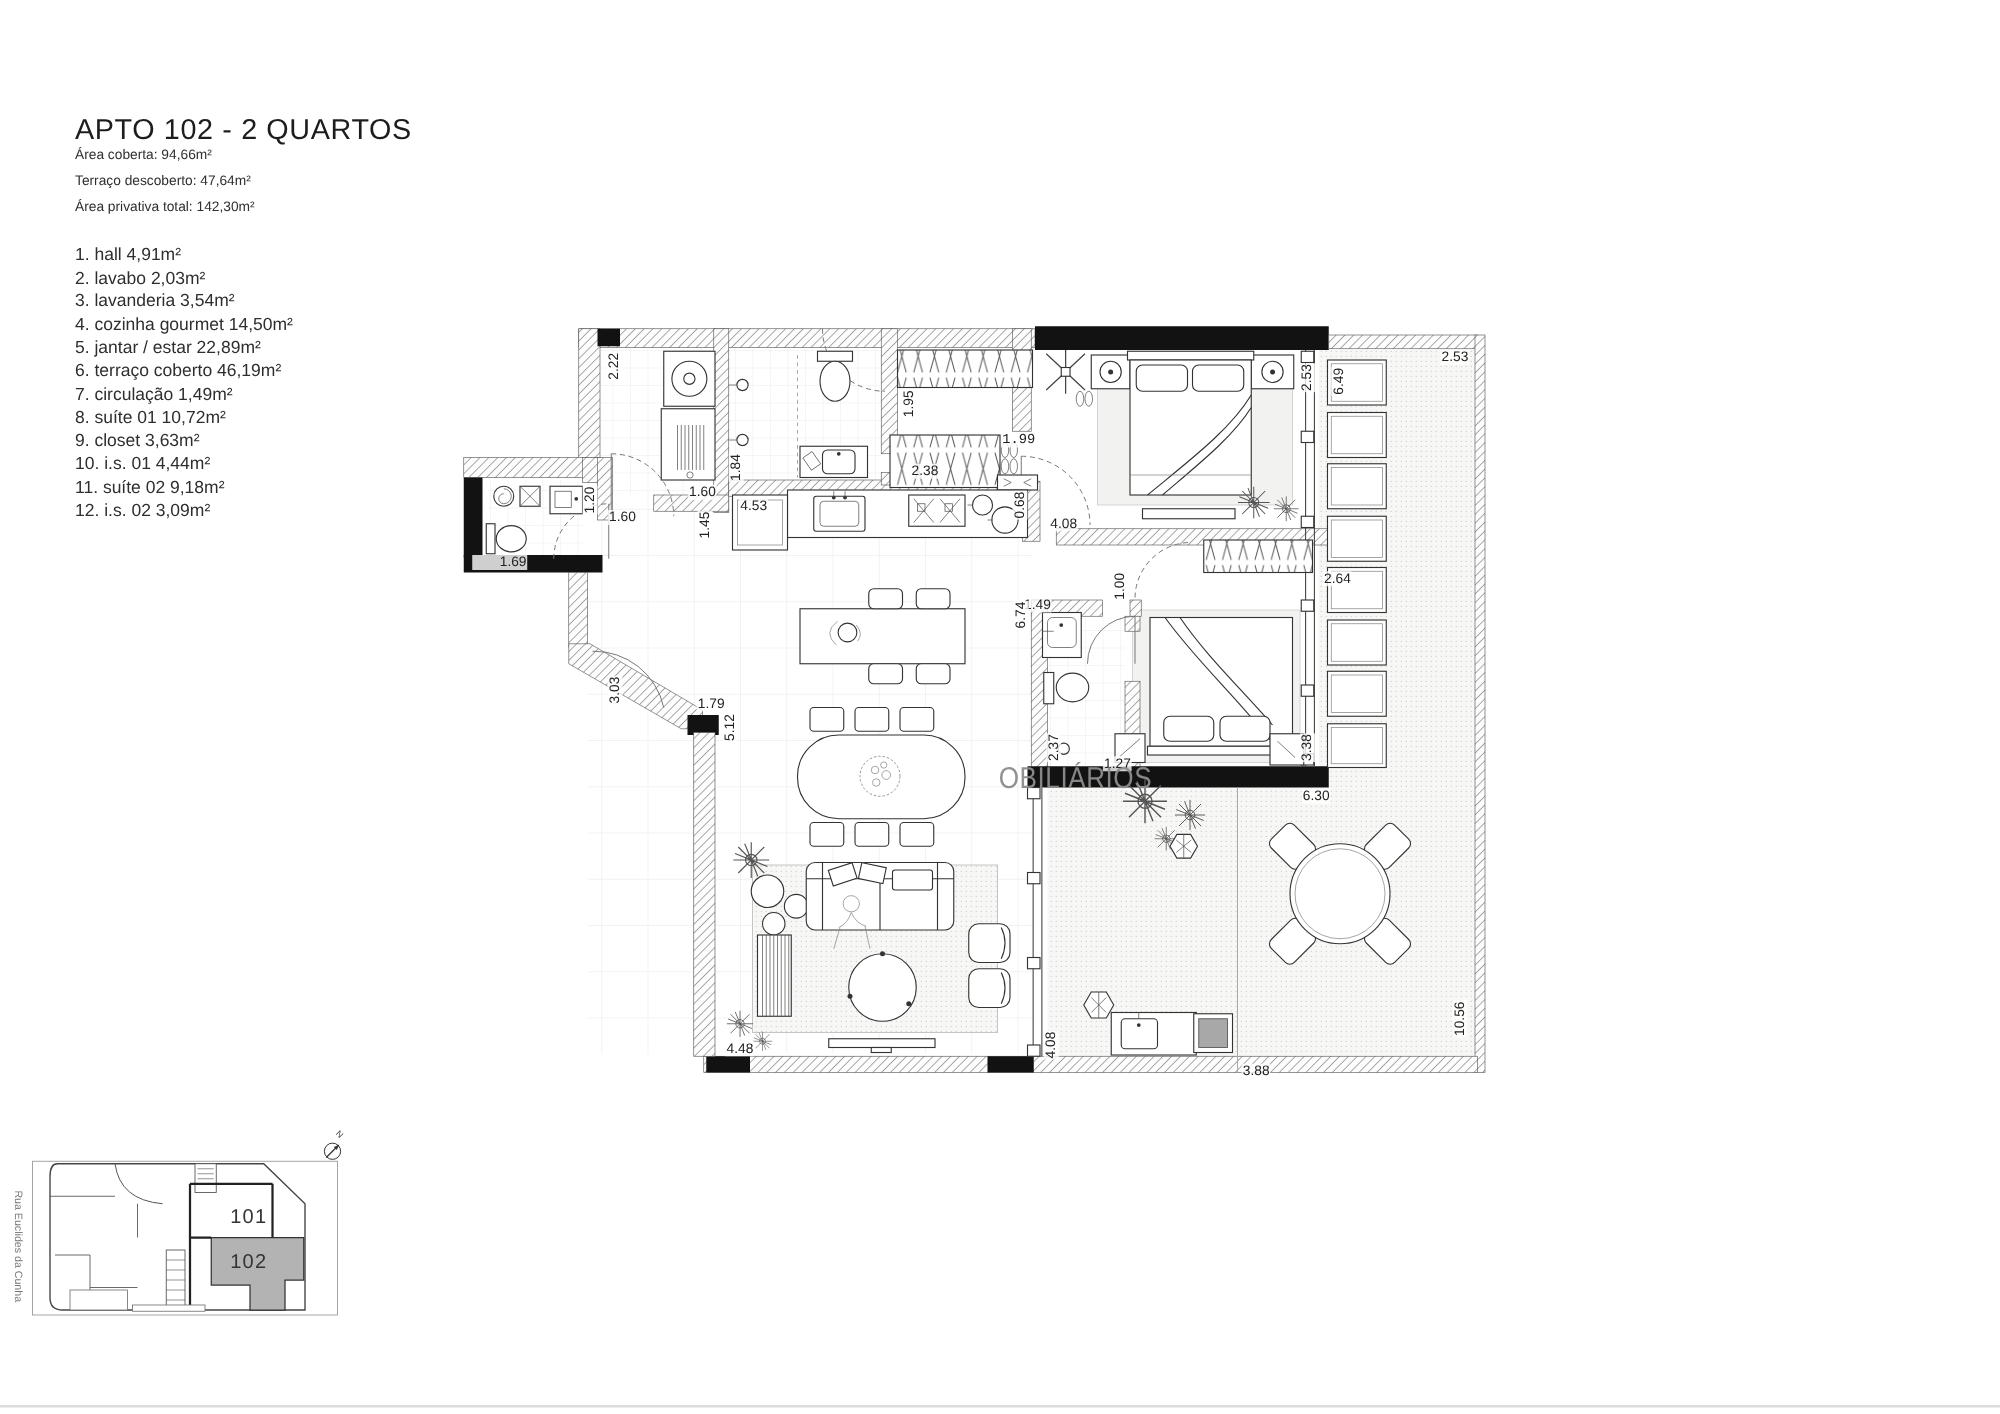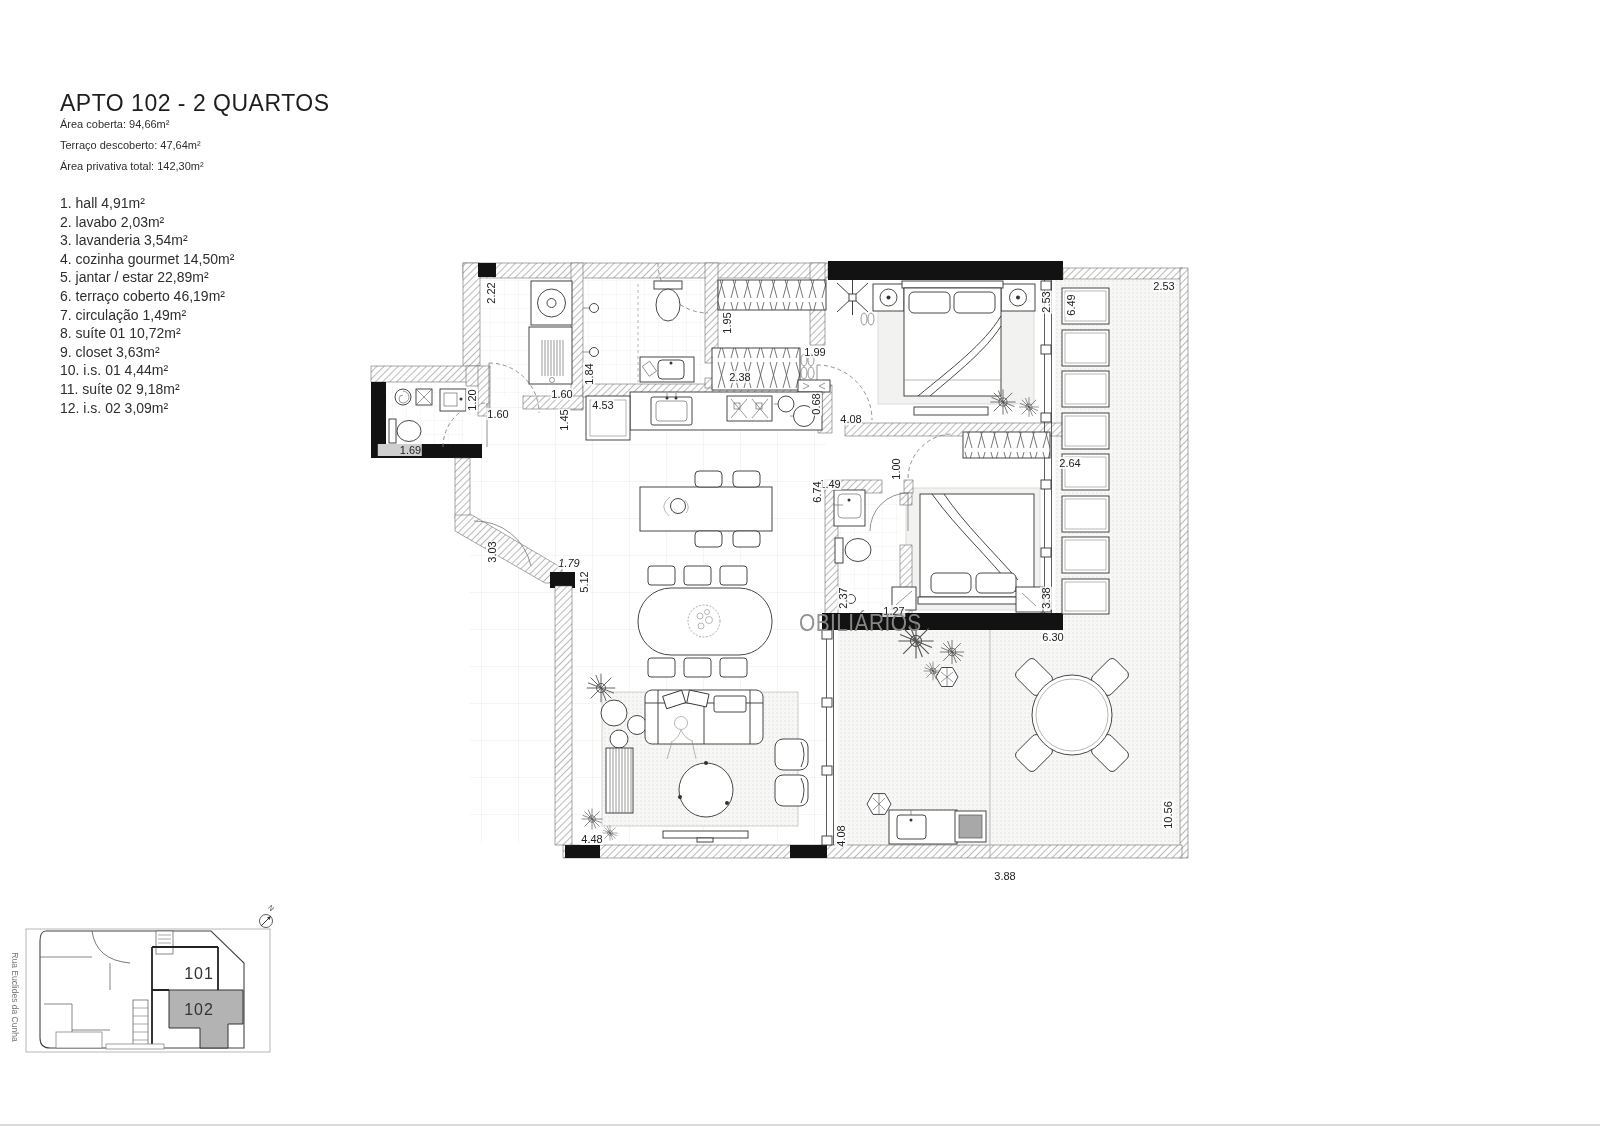--- a/index.html
+++ b/index.html
@@ -389,40 +389,40 @@
       <span class="dim vert" style="left: 491px; top: 293px;">2.22</span>
       <span class="dim vert" style="left: 472px; top: 400px;">1.20</span>
       <span class="dim" style="left: 400px; top: 450px; padding-left: 22px;">1.69</span>
       <span class="dim" style="left: 498px; top: 414px;">1.60</span>
       <span class="dim" style="left: 562px; top: 394px;">1.60</span>
       <span class="dim vert" style="left: 564px; top: 420px;">1.45</span>
       <span class="dim vert" style="left: 589px; top: 374px;">1.84</span>
       <span class="dim" style="left: 603px; top: 405px;">4.53</span>
       <span class="dim" style="left: 704px; top: 377px; margin-left: 36px;">2.38</span>
       <span class="dim vert" style="left: 727px; top: 323px;">1.95</span>
-      <span class="dim" style="left: 815px; top: 352px;">1.99</span>
+      <span class="dim" style="left: 815px; top: 352px; font-family: Liberation Mono, monospace;">1.99</span>
       <span class="dim vert" style="left: 816px; top: 404px;">0.68</span>
       <span class="dim" style="left: 851px; top: 419px;">4.08</span>
       <span class="dim vert" style="left: 1046px; top: 302px;">2.53</span>
       <span class="dim vert" style="left: 1071px; top: 305px;">6.49</span>
       <span class="dim" style="left: 1164px; top: 286px;">2.53</span>
       <span class="dim" style="left: 1038px; top: 463px; margin-left: 32px;">2.64</span>
       <span class="dim" style="left: 830px; top: 474px; margin-top: 10px;">1.49</span>
       <span class="dim vert" style="left: 817px; top: 492px;">6.74</span>
       <span class="dim vert" style="left: 896px; top: 469px;">1.00</span>
       <span class="dim vert" style="left: 843px; top: 598px;">2.37</span>
       <span class="dim" style="left: 894px; top: 611px;">1.27</span>
       <span class="dim vert" style="left: 1046px; top: 598px;">3.38</span>
       <span class="dim" style="left: 1053px; top: 637px;">6.30</span>
       <span class="dim vert" style="left: 492px; top: 552px;">3.03</span>
-      <span class="dim" style="left: 569px; top: 563px; font-style: italic;">1.79</span>
+      <span class="dim" style="left: 569px; top: 563px;">1.79</span>
       <span class="dim vert" style="left: 584px; top: 582px;">5.12</span>
       <span class="dim" style="left: 592px; top: 839px;">4.48</span>
       <span class="dim vert" style="left: 841px; top: 836px;">4.08</span>
-      <span class="dim" style="left: 1005px; top: 876px; text-align: right;">3.88</span>
+      <span class="dim" style="left: 1005px; top: 857px; text-align: right;">3.88</span>
       <span class="dim vert" style="left: 1168px; top: 815px;">10.56</span>
     </div>
 
   <div id="watermark">OBILIÁRIOS</div>
 
   <svg id="kp-svg" width="280" height="170" viewBox="10 895 280 170">
     <rect x="26" y="929" width="244" height="123" fill="none" stroke="#999" stroke-width=".7"></rect>
     <path d="M46,931 H211 L244,963 V1048 H50 Q40,1048 40,1038 V941 Q40,931 46,931 Z" fill="#fff" stroke="#444" stroke-width="1.1"></path>
     <path d="M92,931 Q96,960 130,963" fill="none" stroke="#555" stroke-width=".8"></path>
     <rect x="156" y="931" width="17" height="23" fill="#fff" stroke="#555" stroke-width=".7"></rect>

